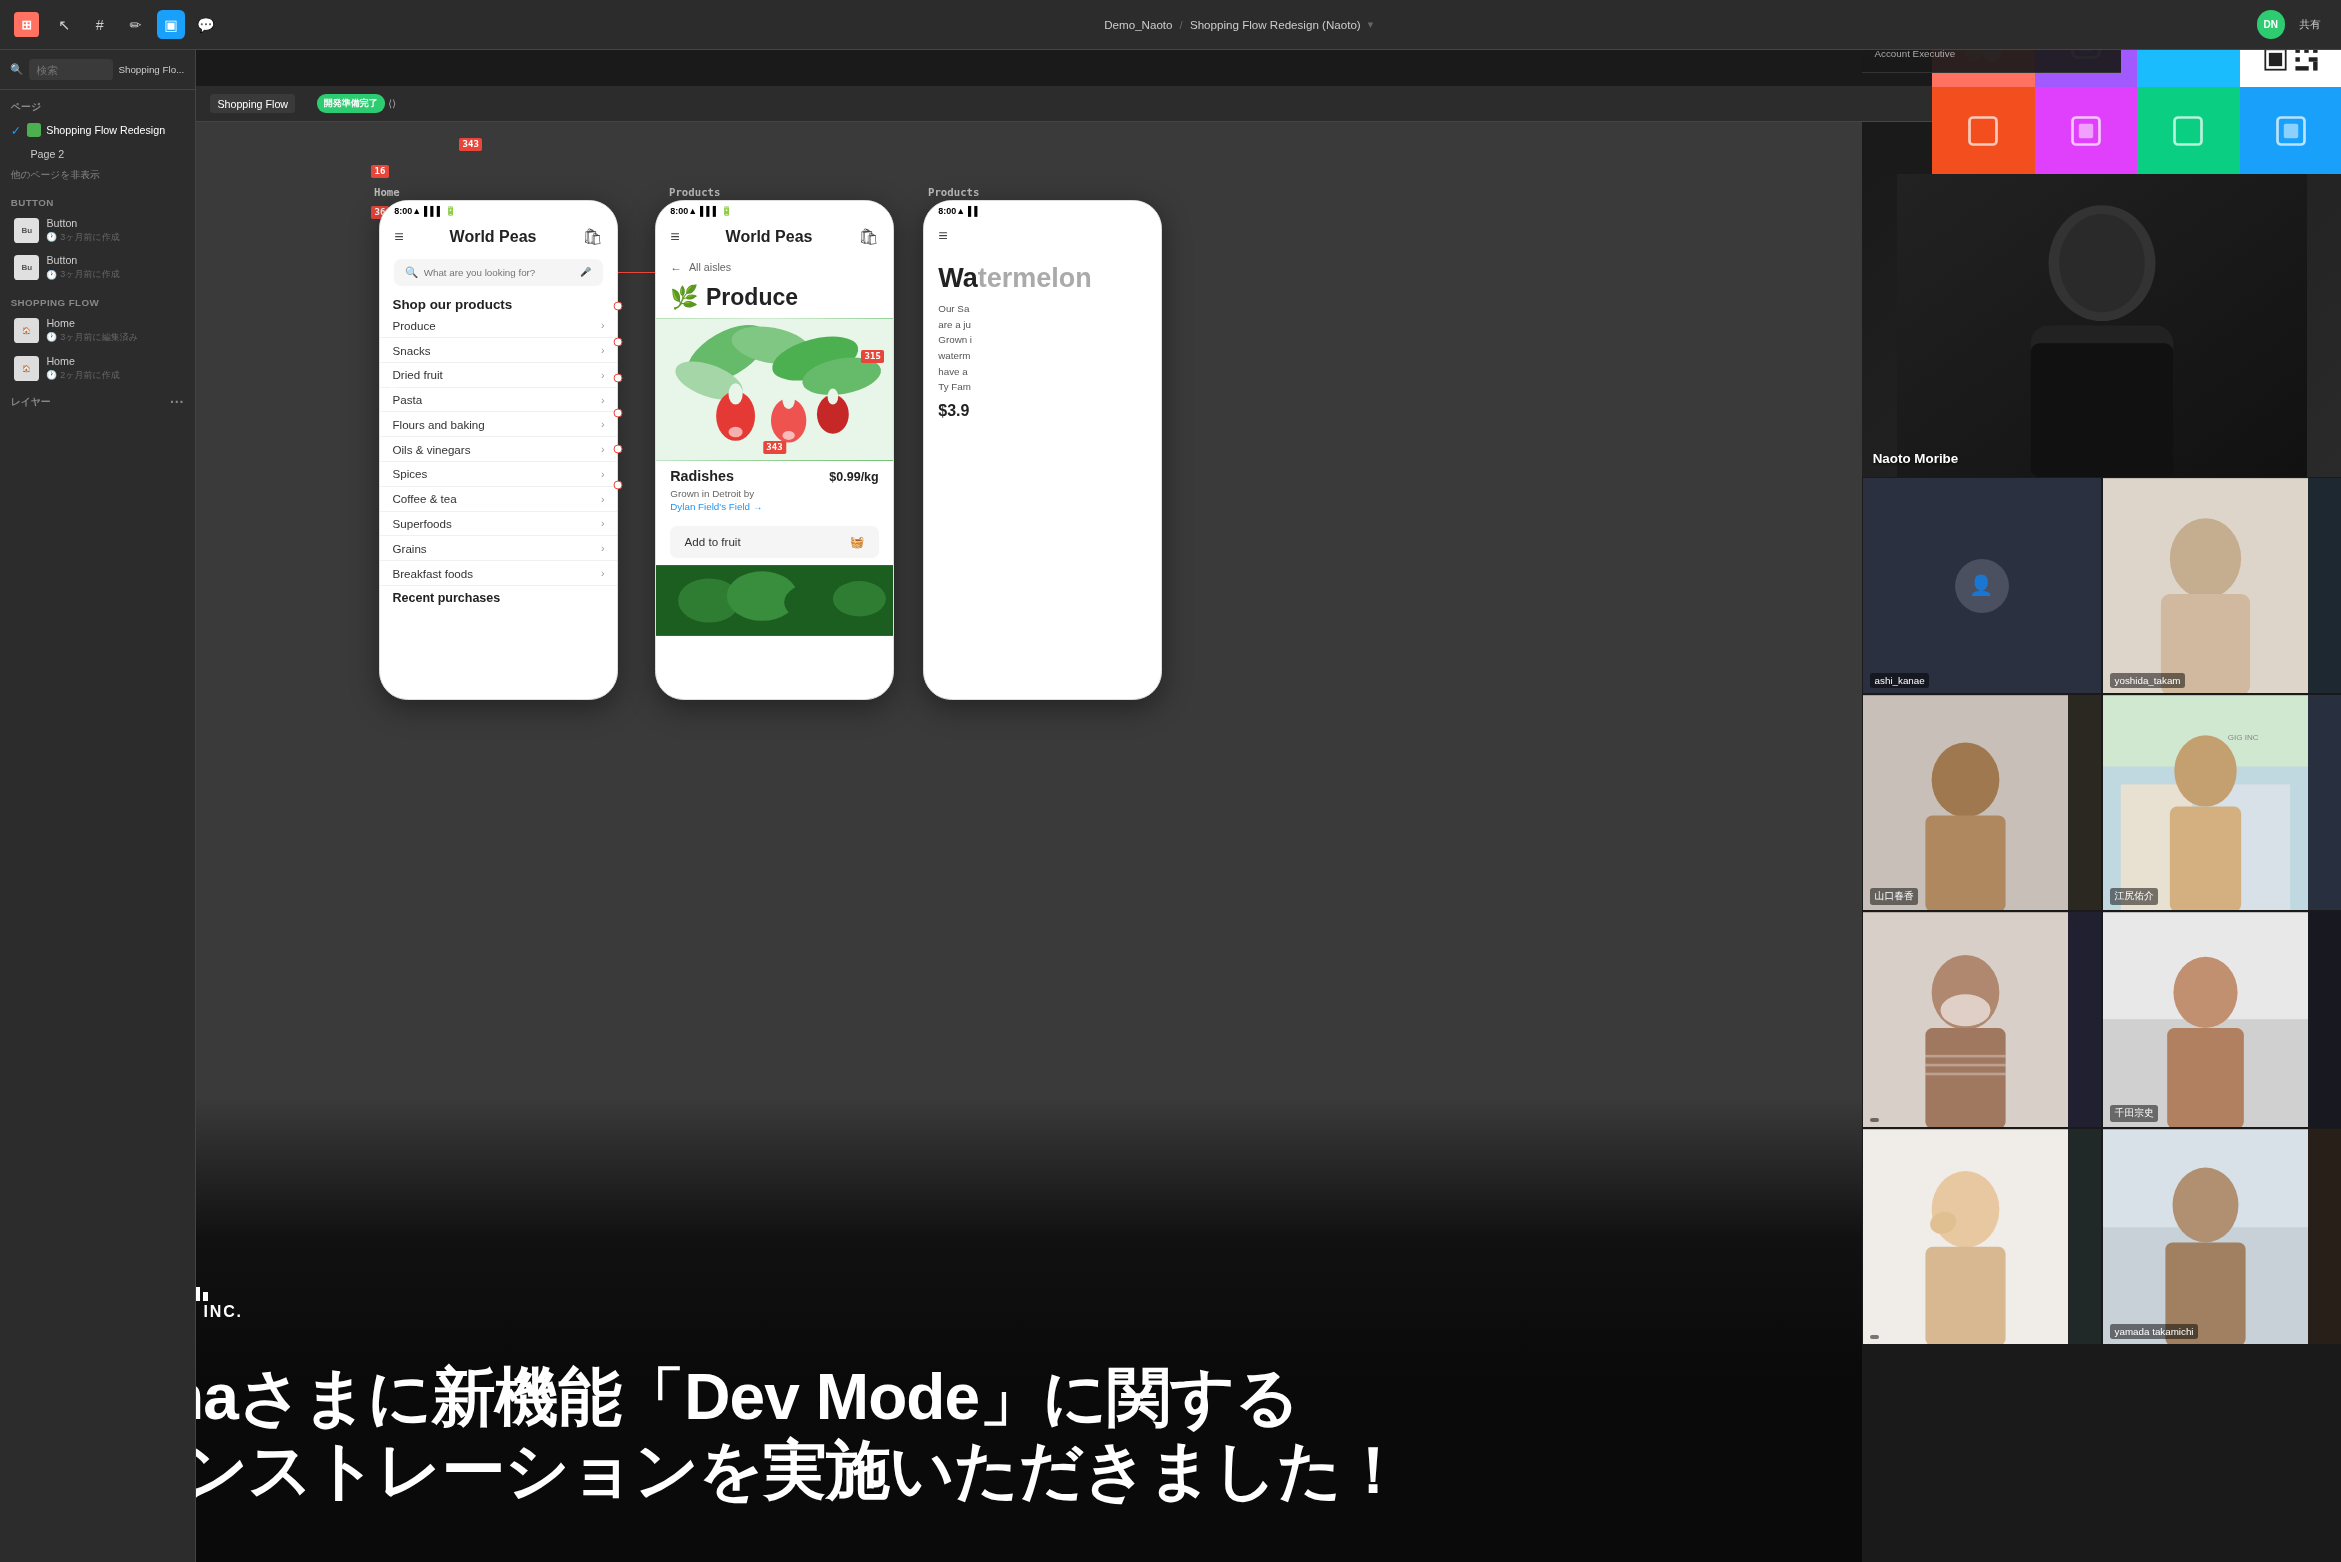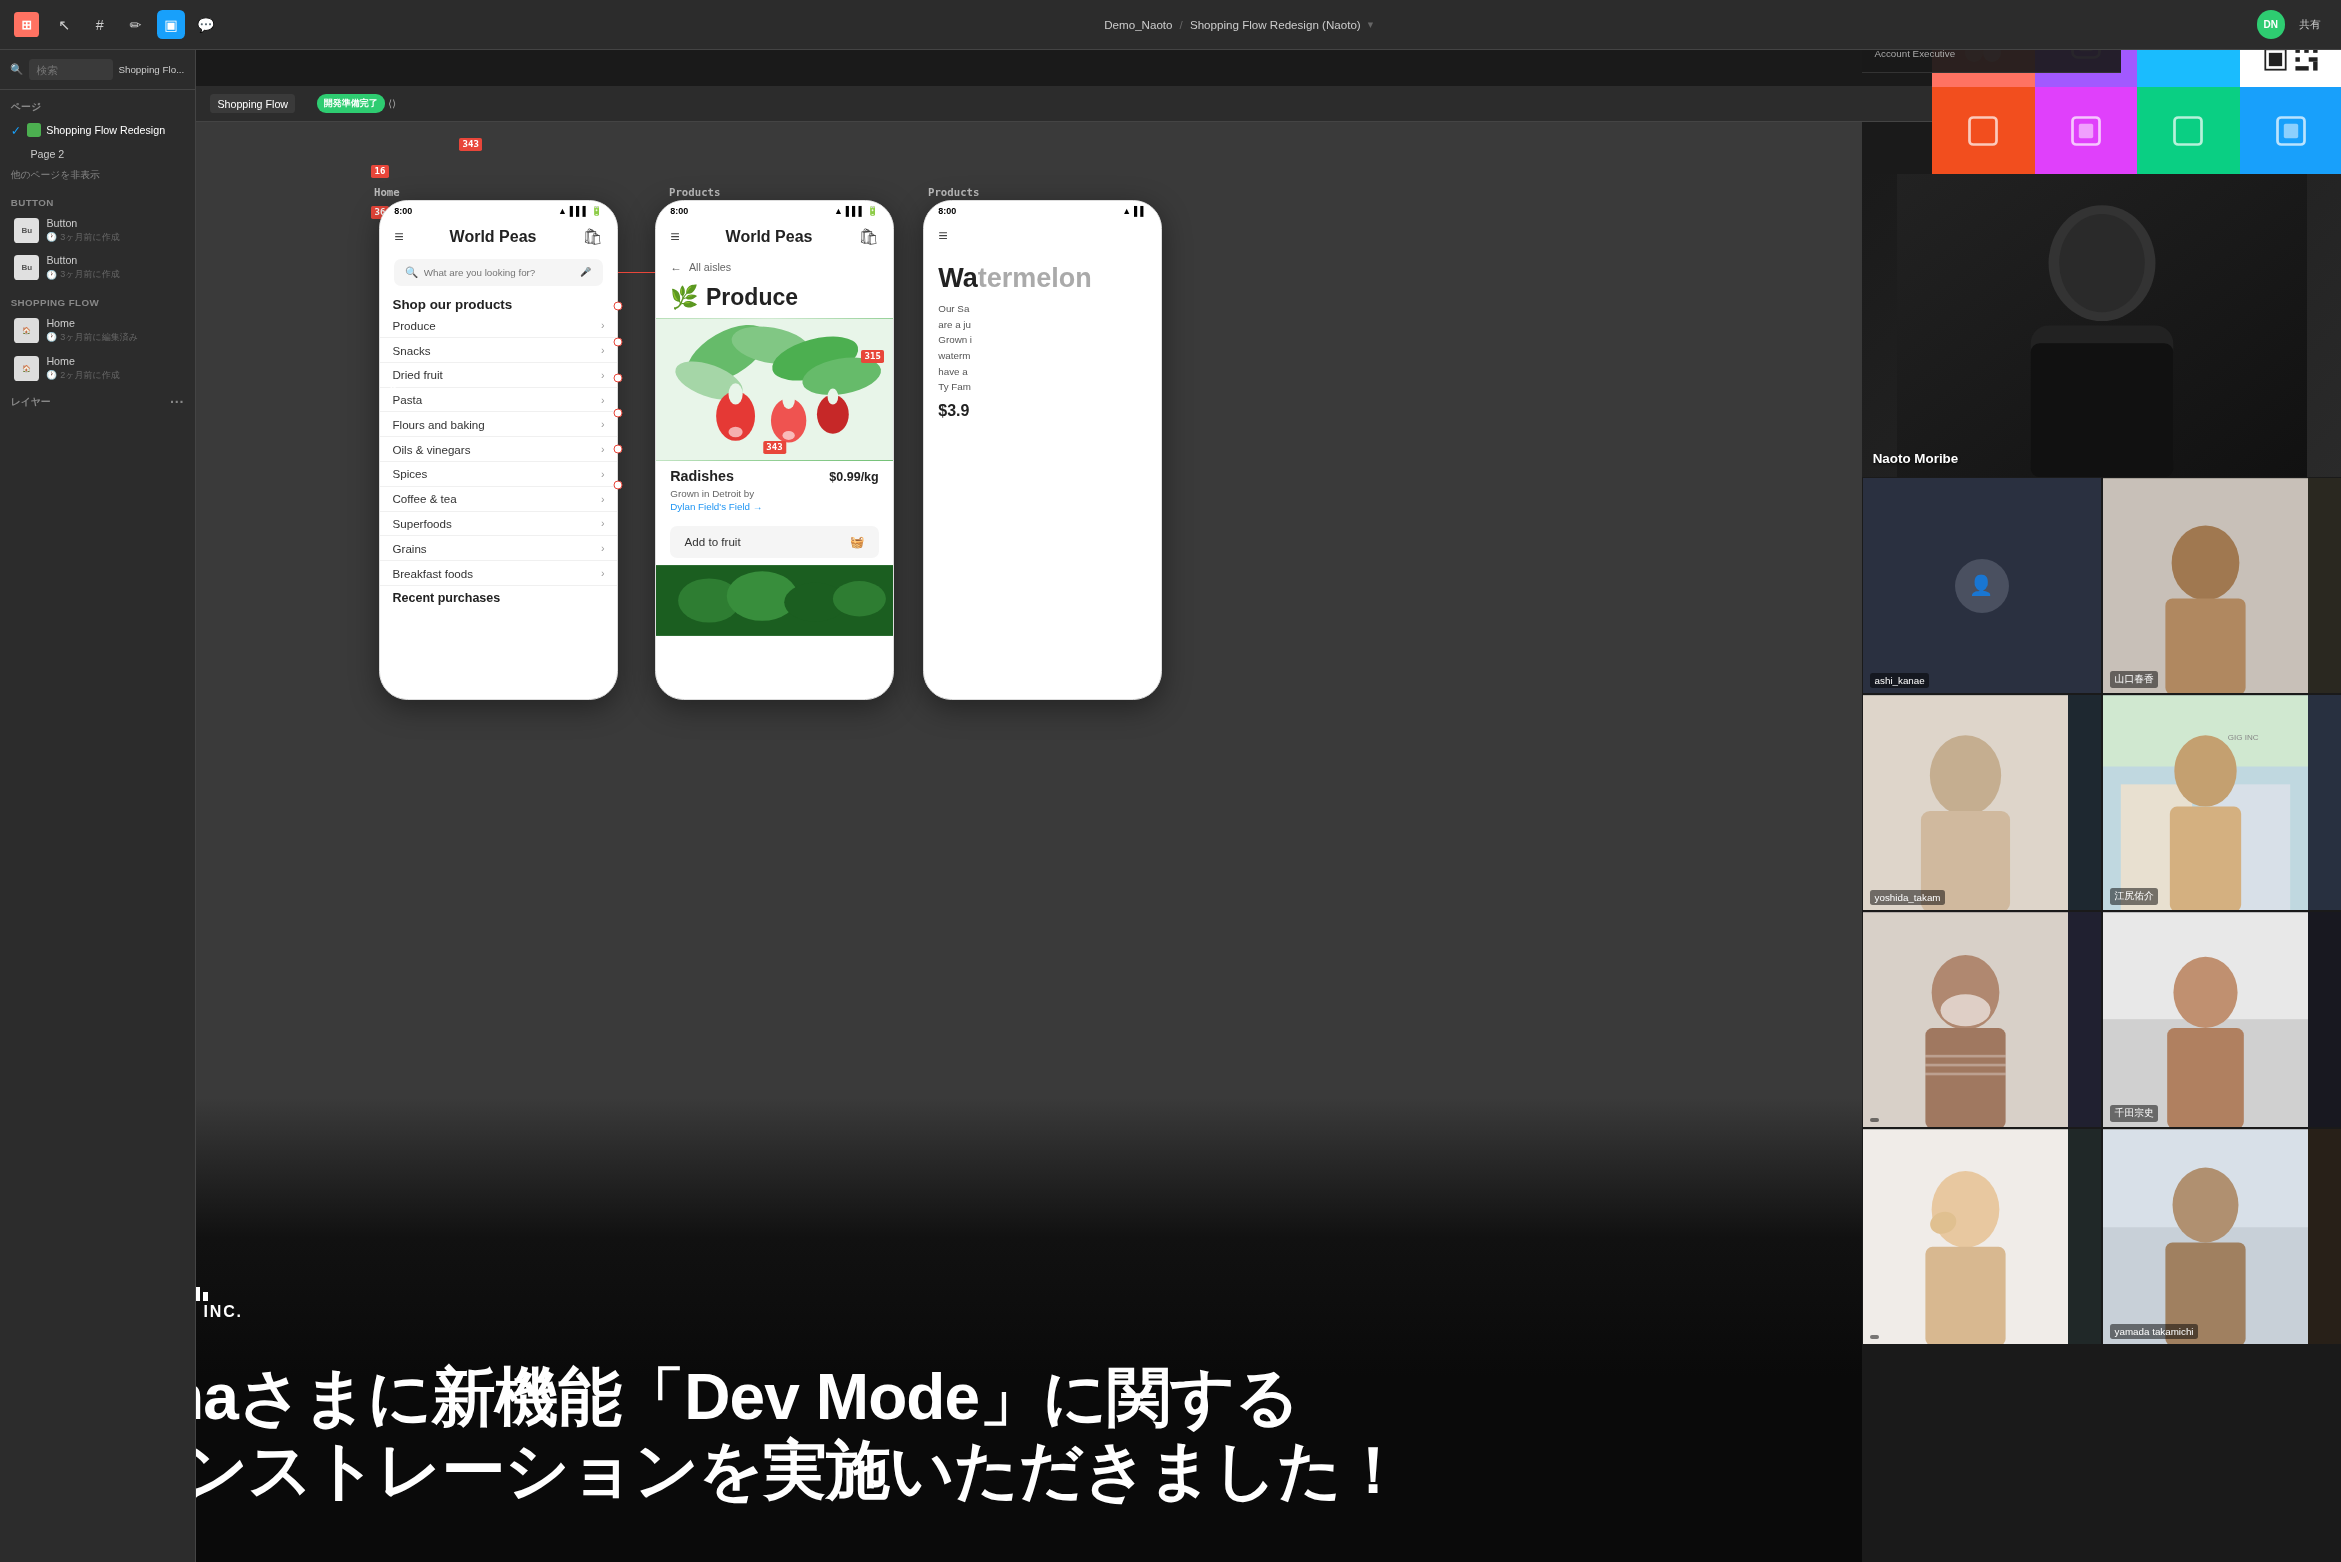--- a/index.html
+++ b/index.html
@@ -180,21 +180,21 @@
     .phone-screen {
       width: 100%;
       height: 100%;
       overflow: hidden;
       font-family: -apple-system, 'SF Pro', Arial, sans-serif;
     }
     .phone-status-bar {
       background: white;
       padding: 5.4px 14.3px 3.6px;
       display: flex;
-      justify-content: space-between;
+      justify-content: flex-start;
       align-items: center;
       font-size: 9px;
       font-weight: 600;
     }
     .status-icons { display: flex; gap: 2.7px; align-items: center; }
 
     
     .app-top-bar {
       display: flex;
       align-items: center;
@@ -907,38 +907,38 @@
     <div class="presenter-name-badge">Naoto Moribe</div>
   </div>
 
   <div style="position:absolute;top:477px;left:0;right:0;bottom:0;display:grid;grid-template-columns:1fr 1fr;grid-auto-rows:217px;overflow:hidden;">
 
     <div style="background:#2a3040;border:0.9px solid #1a1a1a;position:relative;display:flex;align-items:center;justify-content:center;">
       <div style="width:54px;height:54px;border-radius:50%;background:#4a5060;display:flex;align-items:center;justify-content:center;font-size:19.6px;color:#aaa;">👤</div>
       <div class="video-cell-label">ashi_kanae</div>
     </div>
 
+    <div style="background:#1e2830;border:0.9px solid #1a1a1a;position:relative;overflow:hidden;">
+      <svg width="205" height="217" viewBox="0 0 230 243">
+        <rect width="230" height="243" fill="#e8e0d5"></rect>
+        <ellipse cx="115" cy="90" rx="40" ry="45" fill="#c4a882"></ellipse>
+        <rect x="65" y="130" width="100" height="113" rx="10" fill="#d4b896"></rect>
+
+        <rect width="230" height="243" fill="rgba(200,190,180,0.3)"></rect>
+      </svg>
+      <div class="video-cell-label">yoshida_takam</div>
+    </div>
+
     <div style="background:#2a2820;border:0.9px solid #1a1a1a;position:relative;overflow:hidden;">
       <svg width="205" height="217" viewBox="0 0 230 243">
         <rect width="230" height="243" fill="#c8c0b8"></rect>
         <ellipse cx="115" cy="95" rx="38" ry="42" fill="#a07850"></ellipse>
         <rect x="70" y="135" width="90" height="108" rx="8" fill="#b08860"></rect>
       </svg>
       <div class="video-cell-label" style="color:white;font-size:9.8px;position:absolute;bottom:5.4px;left:7.1px;background:rgba(0,0,0,0.5);padding:1.8px 4.5px;border-radius:2.7px;">山口春香</div>
-    </div>
-
-    <div style="background:#1e2830;border:0.9px solid #1a1a1a;position:relative;overflow:hidden;">
-      <svg width="205" height="217" viewBox="0 0 230 243">
-        <rect width="230" height="243" fill="#e8e0d5"></rect>
-        <ellipse cx="115" cy="90" rx="40" ry="45" fill="#c4a882"></ellipse>
-        <rect x="65" y="130" width="100" height="113" rx="10" fill="#d4b896"></rect>
-
-        <rect width="230" height="243" fill="rgba(200,190,180,0.3)"></rect>
-      </svg>
-      <div class="video-cell-label">yoshida_takam</div>
     </div>
 
     <div style="background:#283040;border:0.9px solid #1a1a1a;position:relative;overflow:hidden;">
       <svg width="205" height="217" viewBox="0 0 230 243">
         <rect width="230" height="243" fill="#d0e8d0"></rect>
 
         <rect x="0" y="80" width="230" height="163" fill="#c0d8e0"></rect>
         <rect x="20" y="100" width="80" height="143" fill="#e8e0d0"></rect>
         <rect x="120" y="100" width="90" height="143" fill="#d8e0e8"></rect>
 

